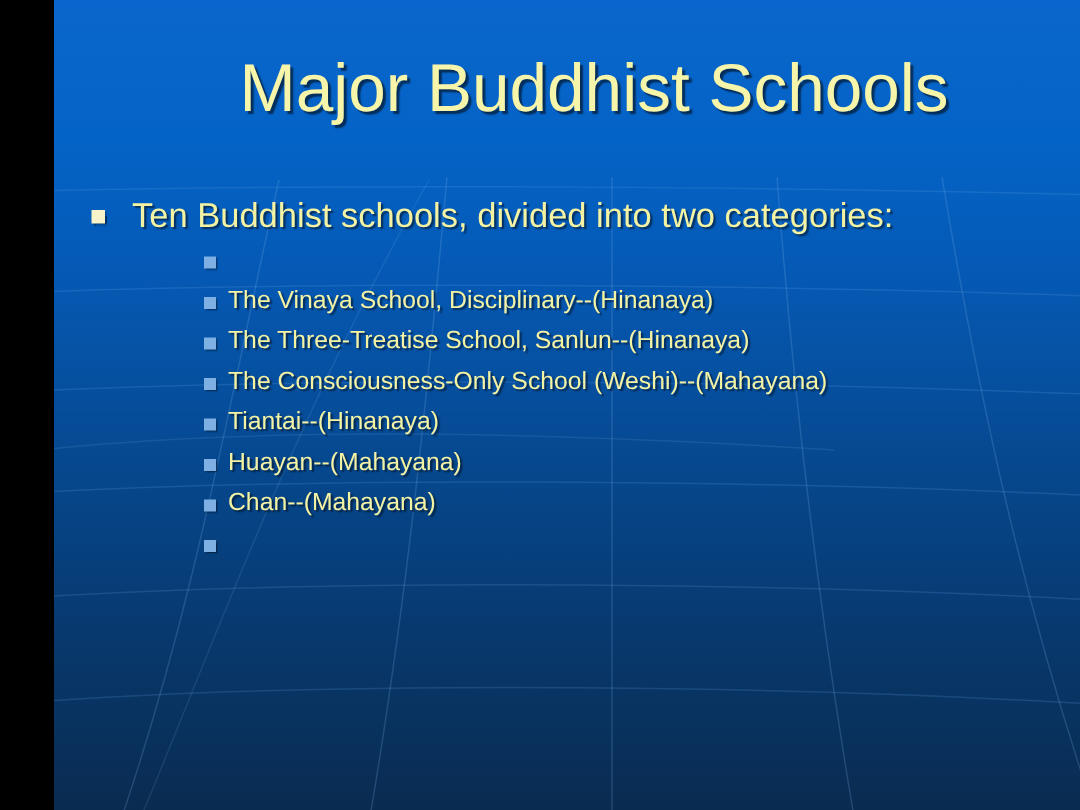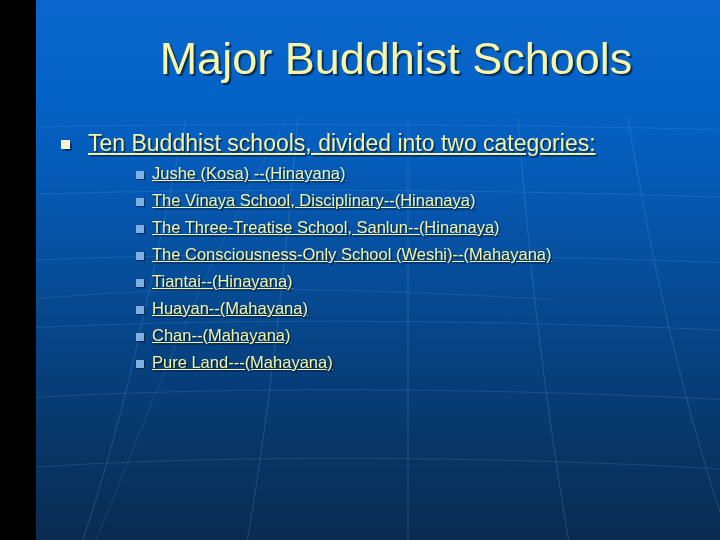--- a/index.html
+++ b/index.html
@@ -61,21 +61,20 @@
     position: relative;
     display: block;
     white-space: nowrap;
   }
 
   .row .btext {
     color: #f4f3a4;
     text-shadow: 1.5px 1.5px 1px rgba(0,0,0,0.5);
     display: inline-block;
     vertical-align: baseline;
-    text-decoration: underline;
   }
 
   
   .lvl1 { height: 33px; }
   .lvl1 .bullet {
     position: absolute;
     left: 25px;
     top: 12px;
     width: 9px;
     height: 9px;
@@ -156,21 +155,20 @@
   <div class="body">
 
     <div class="row lvl1">
       <span class="bullet"></span>
       <span class="btext">Ten Buddhist schools, divided into two categories:</span>
     </div>
 
 
     <div class="row lvl3">
       <span class="bullet"></span>
-      <span class="btext">Jushe (Kosa) --(Hinayana)</span>
     </div>
 
     <div class="row lvl3">
       <span class="bullet"></span>
       <span class="btext">The Vinaya School, Disciplinary--(Hinanaya)</span>
     </div>
 
 
 
     <div class="row lvl3">
@@ -179,32 +177,31 @@
     </div>
 
     <div class="row lvl3">
       <span class="bullet"></span>
       <span class="btext">The Consciousness-Only School (Weshi)--(Mahayana)</span>
     </div>
 
 
     <div class="row lvl3">
       <span class="bullet"></span>
-      <span class="btext">Tiantai--(Hinayana)</span>
+      <span class="btext">Tiantai--(Hinanaya)</span>
     </div>
 
     <div class="row lvl3">
       <span class="bullet"></span>
       <span class="btext">Huayan--(Mahayana)</span>
     </div>
 
     <div class="row lvl3">
       <span class="bullet"></span>
       <span class="btext">Chan--(Mahayana)</span>
     </div>
 
     <div class="row lvl3">
       <span class="bullet"></span>
-      <span class="btext">Pure Land---(Mahayana)</span>
     </div>
 
   </div>
 </div>
 
 </body></html>

